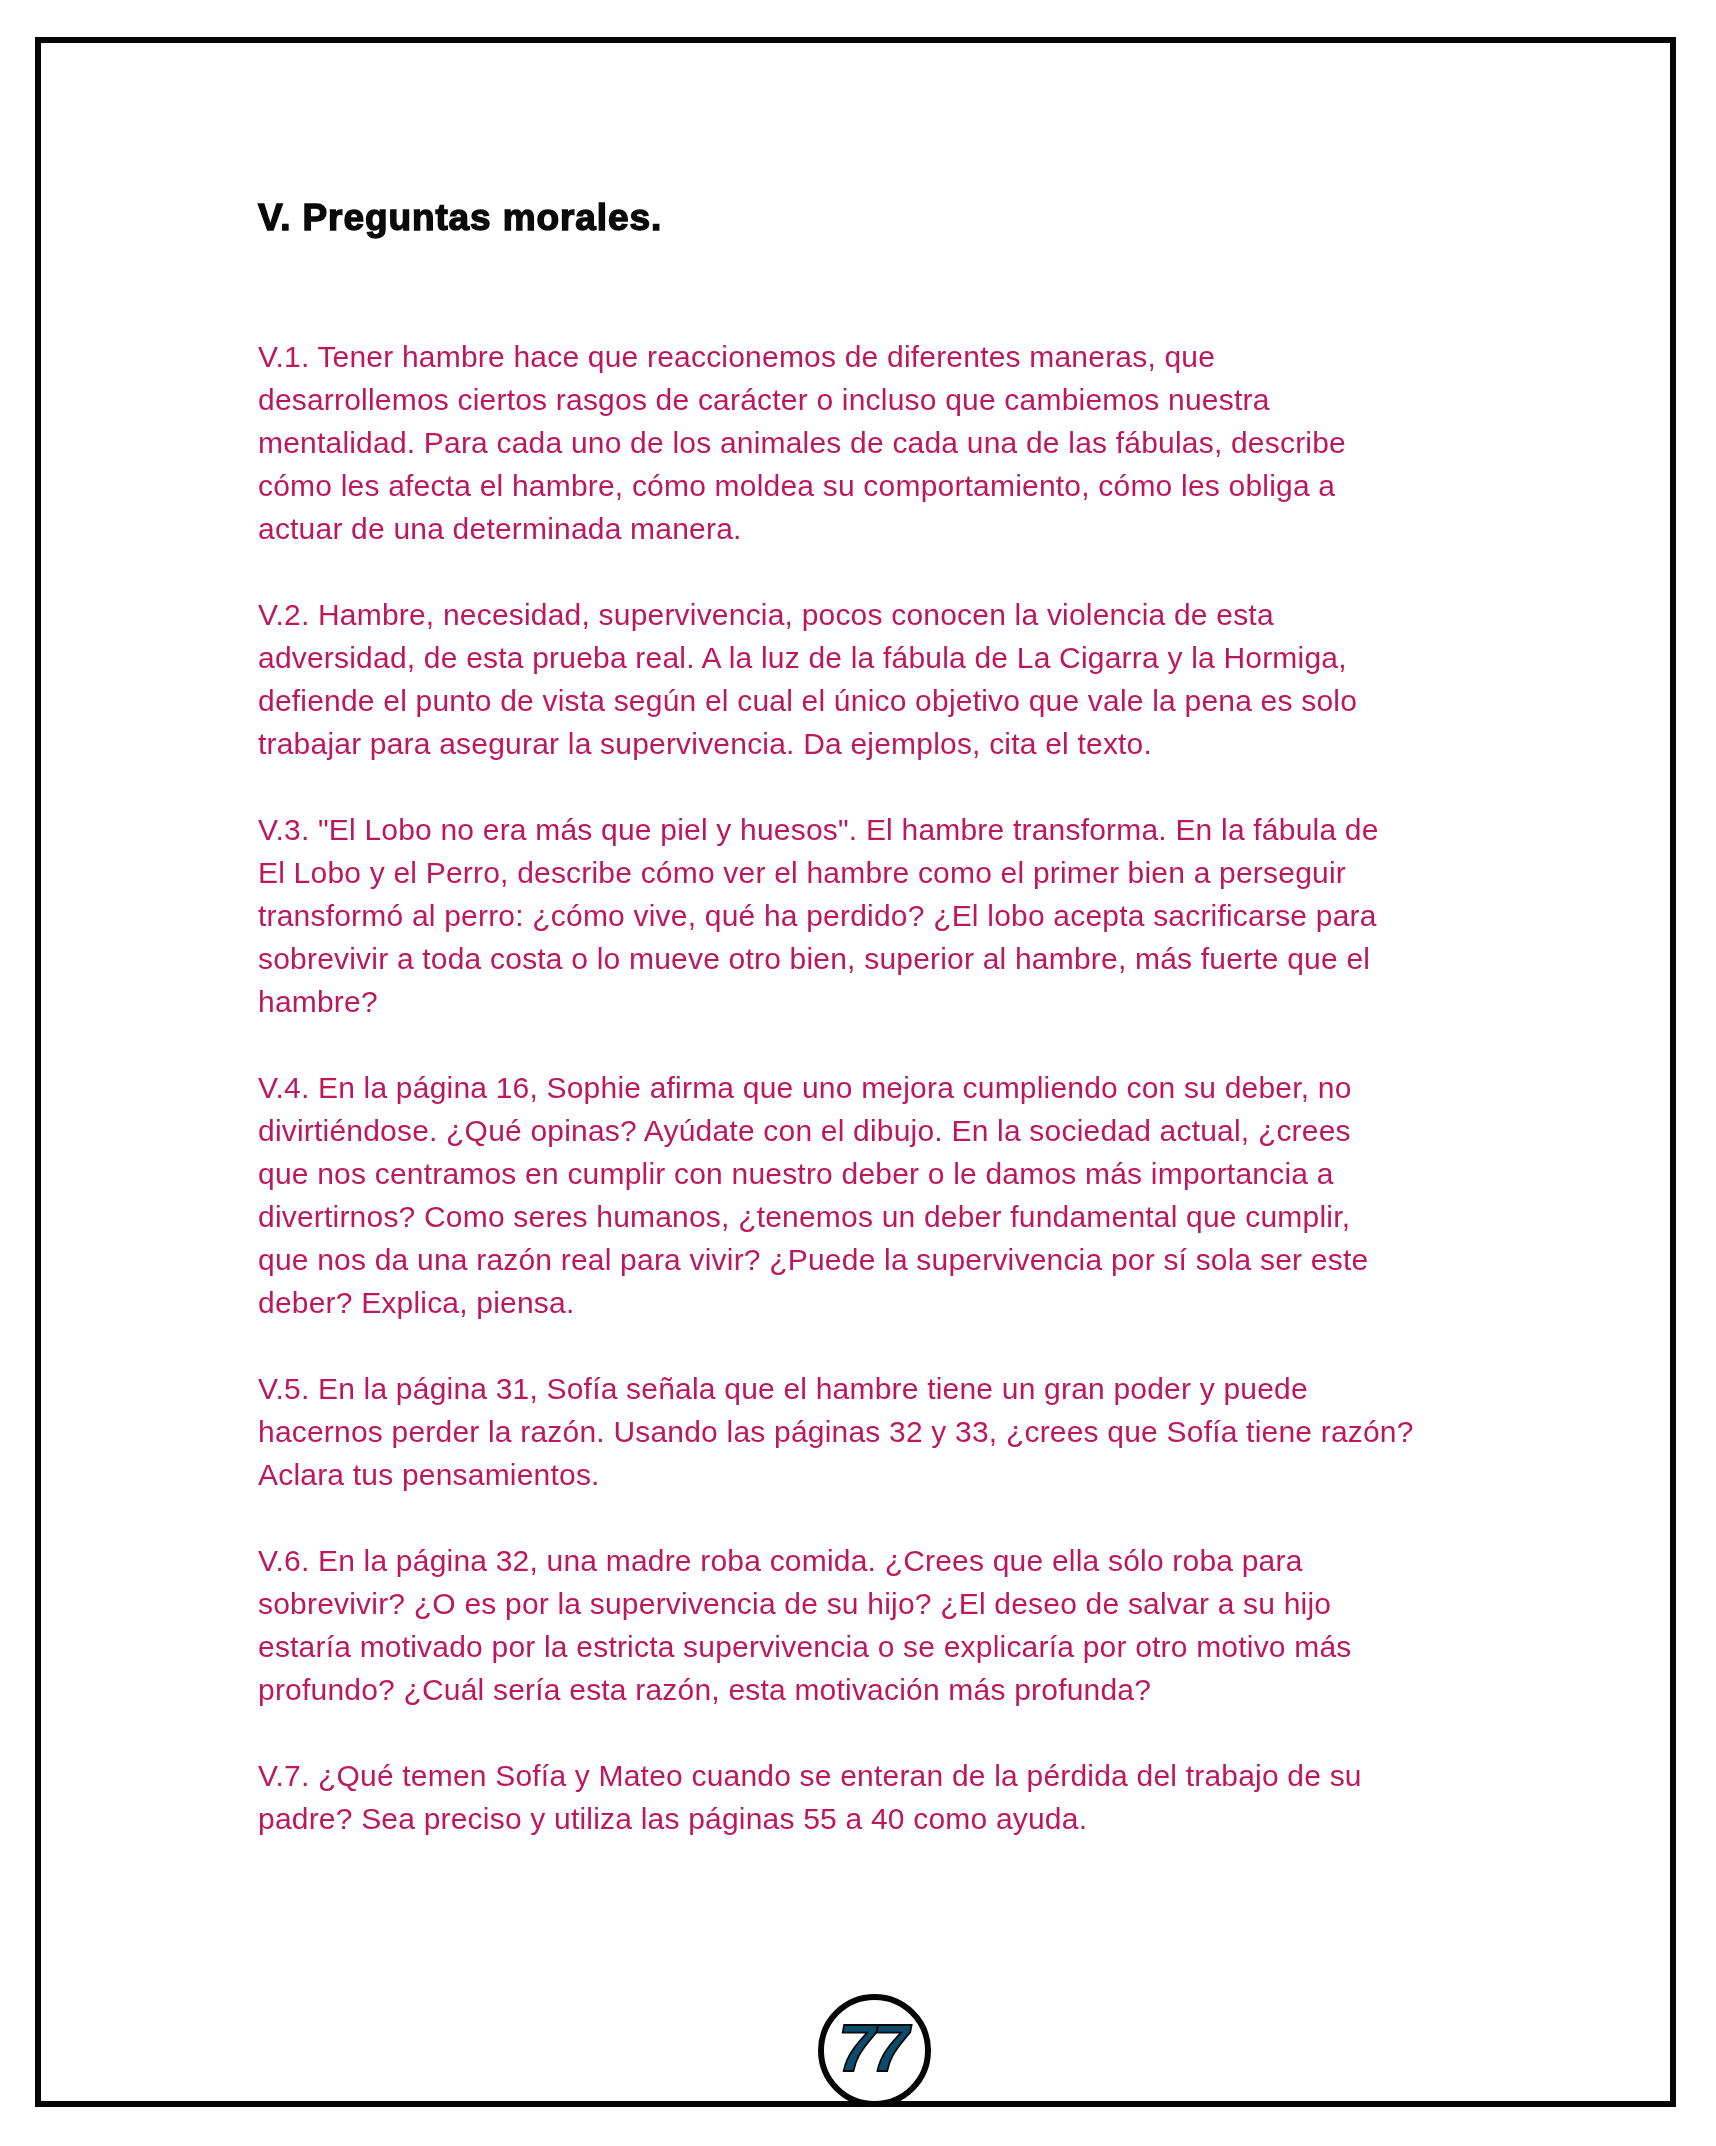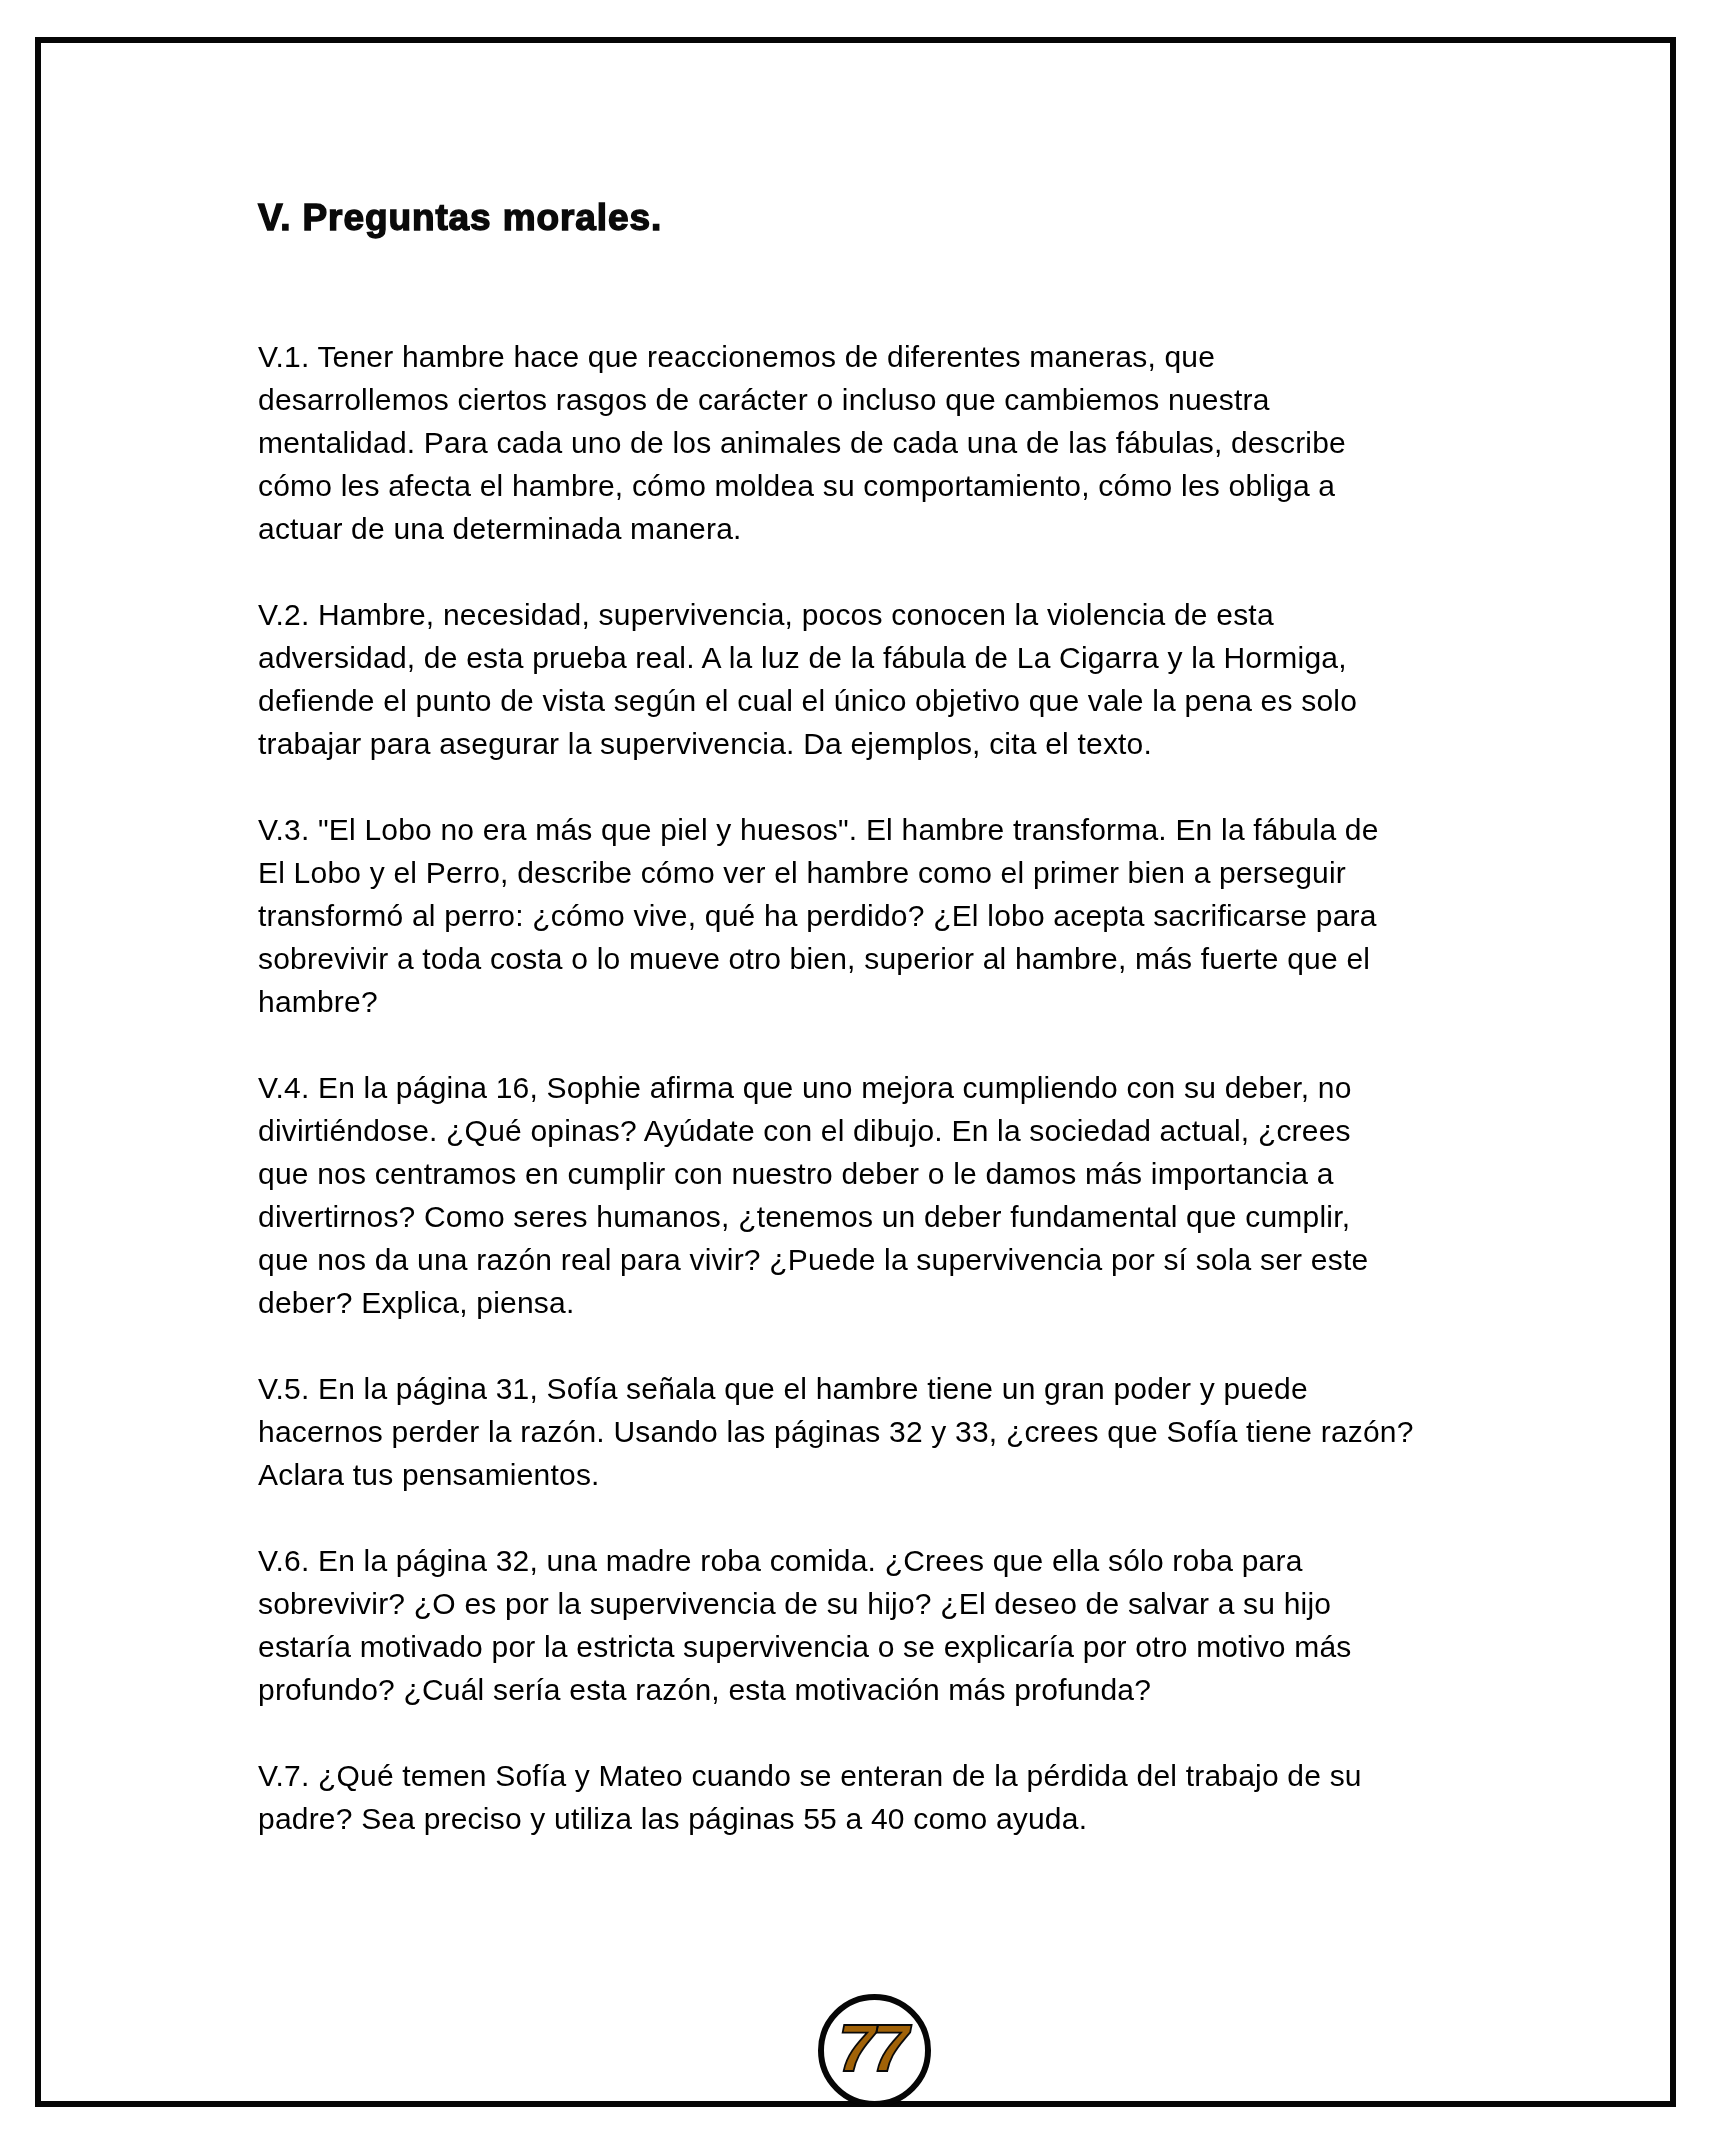--- a/index.html
+++ b/index.html
@@ -39,21 +39,21 @@
     margin: 12px 0 97px 0;
     color: #0a0a0a;
     -webkit-text-stroke: 1.4px #0a0a0a;
   }
   .question {
     font-size: 30px;
     line-height: 43px;
     letter-spacing: 0.2px;
     margin: 0 0 43px 0;
     white-space: pre-line;
-    color: #000000;
+    color: #be185d;
   }
   .page-number-badge {
     position: absolute;
     left: 818px;
     top: 1994px;
     width: 113px;
     height: 113px;
     box-sizing: border-box;
     border: 6.2px solid #060606;
     border-radius: 50%;
@@ -61,21 +61,21 @@
     display: flex;
     align-items: center;
     justify-content: center;
     z-index: 5;
   }
   .page-number-badge span {
     font-size: 67px;
     font-weight: 900;
     font-style: italic;
     letter-spacing: -3.5px;
-    color: #a16207;
+    color: #0c4a6e;
     -webkit-text-stroke: 1.8px #0a0a0a;
     transform: translateY(-2.6px);
     padding-right: 5.3px;
   }
 </style>
 </head>
 <body>
 
 <div class="page-frame"></div>
 

